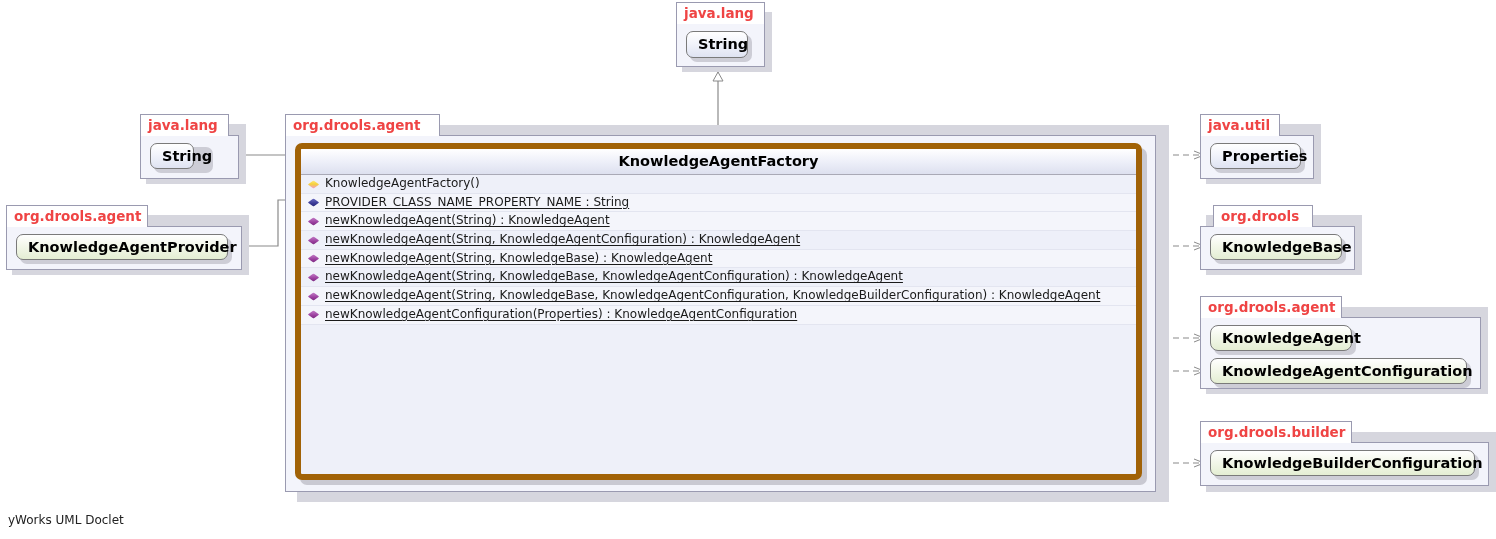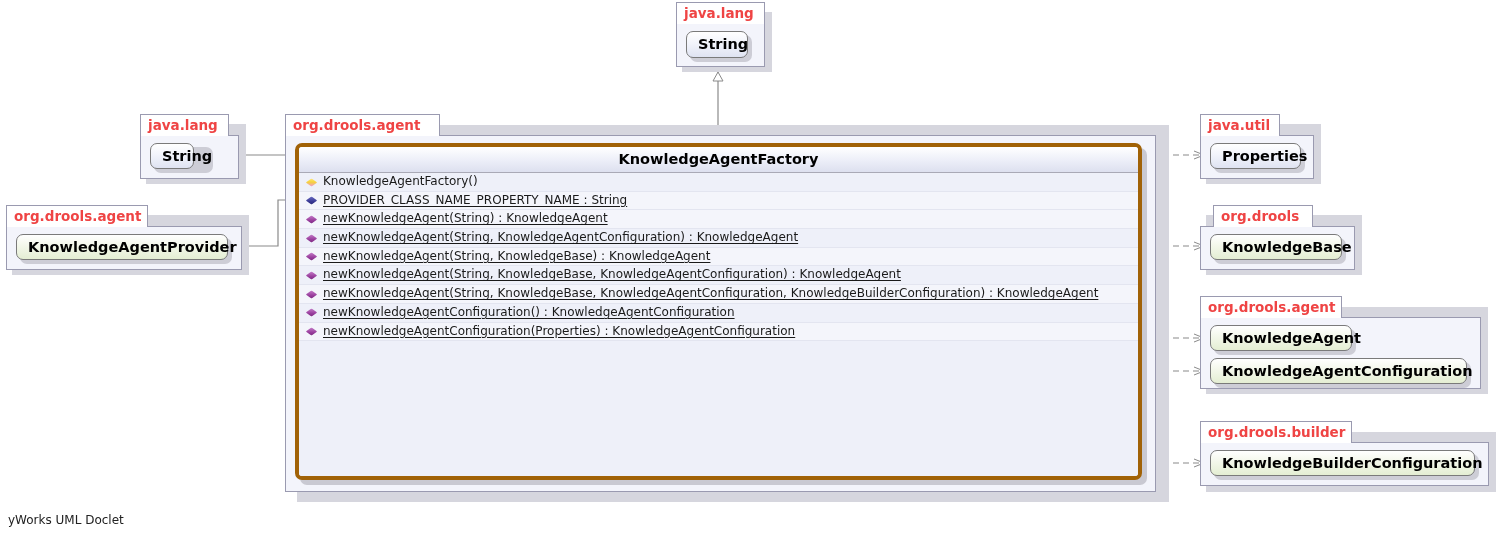--- a/index.html
+++ b/index.html
@@ -90,21 +90,21 @@
     background: #cdcdd6;
     border-radius: 7px;
     z-index: 3;
   }
 
   
   #mainclass {
     position: absolute;
     box-sizing: border-box;
     background: #eef0f9;
-    border: 4px solid #a16207;
+    border: 6px solid #a16207;
     border-radius: 7px;
     z-index: 5;
     overflow: hidden;
   }
   #mainclass-shadow {
     position: absolute;
     background: #c9c9d2;
     border-radius: 7px;
     z-index: 4;
   }
@@ -257,21 +257,21 @@
     <div class="pkg-body" style="left:1200px; top:226px; width:155px; height:44px;"></div>
     <div class="refnode-shadow" style="left:1214px; top:238px; width:132px; height:26px;"></div>
     <div class="refnode greenish" style="left:1210px; top:234px; width:132px; height:26px; line-height:24px;">KnowledgeBase</div>
   </div>
 
   <div class="pkg">
     <div class="pkg-shadow" style="left:1206px; top:307px; width:282px; height:87px;"></div>
     <div class="pkg-tab" style="left:1200px; top:296px; width:142px; height:22px;">org.drools.agent</div>
     <div class="pkg-body" style="left:1200px; top:317px; width:281px; height:72px;"></div>
     <div class="refnode-shadow" style="left:1214px; top:329px; width:142px; height:26px;"></div>
-    <div class="refnode greenish" style="left:1210px; top:325px; width:142px; height:26px; line-height:24px;">KnowledgeAgent</div>
+    <div class="refnode greenish" style="left:1210px; top:325px; width:142px; height:26px; line-height:24px;border-radius:8px;">KnowledgeAgent</div>
     <div class="refnode-shadow" style="left:1214px; top:362px; width:257px; height:26px;"></div>
     <div class="refnode greenish" style="left:1210px; top:358px; width:257px; height:26px; line-height:24px;">KnowledgeAgentConfiguration</div>
   </div>
 
   <div class="pkg">
     <div class="pkg-shadow" style="left:1206px; top:432px; width:290px; height:60px;"></div>
     <div class="pkg-tab" style="left:1200px; top:421px; width:152px; height:22px;padding-left:7px;">org.drools.builder</div>
     <div class="pkg-body" style="left:1200px; top:442px; width:289px; height:44px;"></div>
     <div class="refnode-shadow" style="left:1214px; top:454px; width:265px; height:26px;"></div>
     <div class="refnode greenish" style="left:1210px; top:450px; width:265px; height:26px; line-height:24px;">KnowledgeBuilderConfiguration</div>
@@ -302,23 +302,20 @@
           </span><span class="member-text underline">newKnowledgeAgent(String, KnowledgeAgentConfiguration) : KnowledgeAgent</span></div>
         <div class="member"><span class="micon method">
             <i></i>
           </span><span class="member-text underline">newKnowledgeAgent(String, KnowledgeBase) : KnowledgeAgent</span></div>
         <div class="member alt"><span class="micon method">
             <i></i>
           </span><span class="member-text underline">newKnowledgeAgent(String, KnowledgeBase, KnowledgeAgentConfiguration) : KnowledgeAgent</span></div>
         <div class="member"><span class="micon method">
             <i></i>
           </span><span class="member-text underline">newKnowledgeAgent(String, KnowledgeBase, KnowledgeAgentConfiguration, KnowledgeBuilderConfiguration) : KnowledgeAgent</span></div>
-        <div class="member alt"><span class="micon method">
-            <i></i>
-          </span><span class="member-text underline">newKnowledgeAgentConfiguration() : KnowledgeAgentConfiguration</span></div>
         <div class="member"><span class="micon method">
             <i></i>
           </span><span class="member-text underline">newKnowledgeAgentConfiguration(Properties) : KnowledgeAgentConfiguration</span></div>
       </div>
     <div class="class-filler" id="class-filler" style="height: 141.812px;"></div>
   </div>
 
   <div id="watermark">yWorks UML Doclet</div>
 
 </div>

